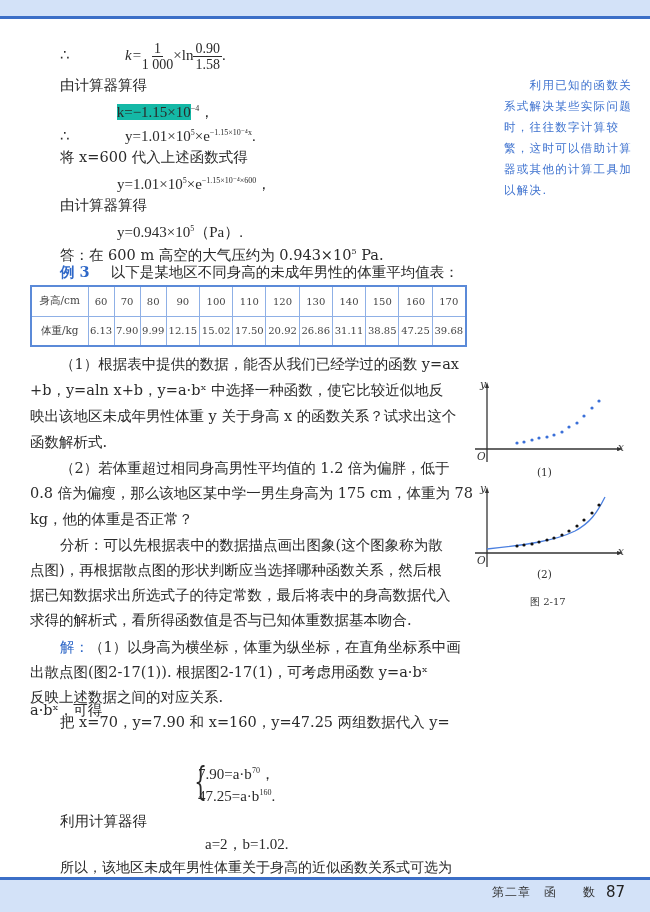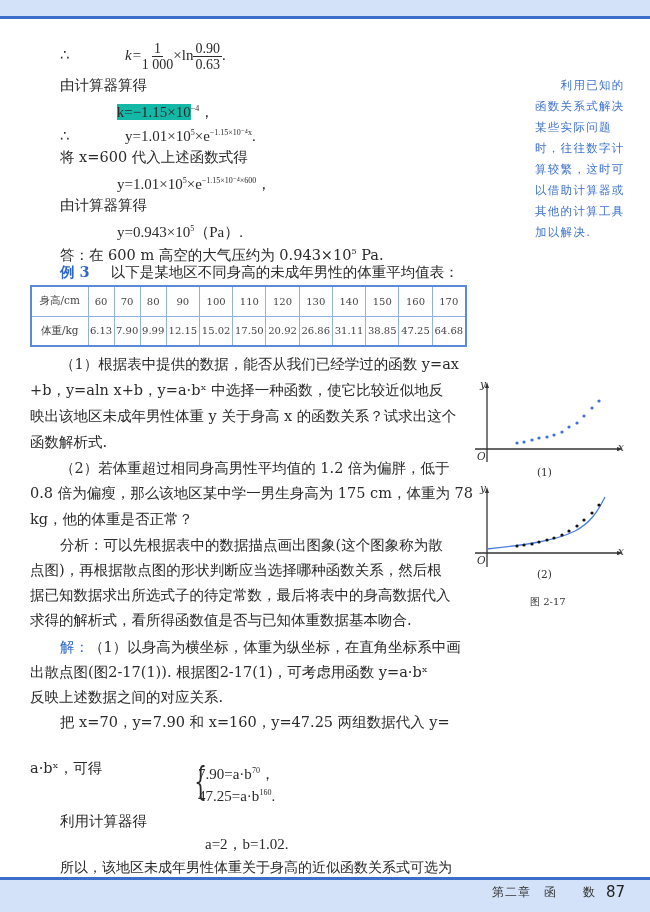--- a/index.html
+++ b/index.html
@@ -16,21 +16,21 @@
   .line { position: absolute; font-size: 14.5px; white-space: nowrap; line-height: 18px; }
   .math { font-family: "Liberation Serif", "DejaVu Serif", serif; font-size: 15px; }
   i { font-style: italic; }
   sup { font-size: 8px; vertical-align: 6px; }
   .frac { display: inline-flex; flex-direction: column; align-items: center; vertical-align: middle; line-height: 15px; font-size: 14px; }
   .frac .num-part { border-bottom: 1px solid #2a2a2a; padding: 0 2px; }
   .blue { color: #2f68c8; }
   .bold-blue { color: #2f68c8; font-weight: bold; }
 
   .sidenote { position: absolute; left: 504px; top: 75px; width: 130px; font-size: 11.5px; color: #3e72cf; line-height: 21px; letter-spacing: 1.3px; }
-  .sidenote p { text-indent: 0; margin-left: 31px; }
+  .sidenote p { text-indent: 0; }
 
   table.data { position: absolute; left: 30px; top: 285px; width: 437px; border-collapse: collapse; border: 2px solid #5b8ad8; font-family: "DejaVu Serif", serif; font-size: 10px; color: #444; }
   table.data td { border: 1px solid #8fb0e6; text-align: center; height: 30px; padding: 0; }
   table.data td.head { width: 57px; font-size: 10.5px; }
 
   .fig { position: absolute; }
   .fig-caption { position: absolute; font-size: 10.5px; color: #333; font-family: "DejaVu Serif", serif; }
 
   .brace { position: absolute; font-size: 40px; line-height: 40px; font-family: "DejaVu Serif", serif; color: #2a2a2a; transform: scaleX(0.5); }
 </style>
@@ -48,21 +48,21 @@
 </div>
 
 <div class="line math" style="left:60px; top:41px;">
   <span>∴</span>
   <span style="display:inline-block; width:48px;"></span>
   <i>k=</i><span class="frac">
       <span class="num-part">1</span>
       <span>1 000</span>
     </span><span>×ln</span><span class="frac">
       <span class="num-part">0.90</span>
-      <span>0.63</span>
+      <span>1.58</span>
     </span><span>.</span>
 </div>
 
 <div class="line" style="left:60px; top:76px;">由计算器算得</div>
 
 <div class="line math" style="left:117px; top:100px;">
   <i>k</i><span style="margin-left:-7px; background:#14b8a6;">k=−1.15×10</span><sup>−4</sup><span>，</span>
 </div>
 
 <div class="line math" style="left:60px; top:124px;">
@@ -120,21 +120,21 @@
     <td>7.90</td>
     <td>9.99</td>
     <td>12.15</td>
     <td>15.02</td>
     <td>17.50</td>
     <td>20.92</td>
     <td>26.86</td>
     <td>31.11</td>
     <td>38.85</td>
     <td>47.25</td>
-    <td>64.68</td>
+    <td>39.68</td>
   </tr>
 </tbody>
   </table>
 
 <div class="line" style="left:60px; top:355px;">（1）根据表中提供的数据，能否从我们已经学过的函数 y=ax</div>
 <div class="line" style="left:30px; top:381px;">+b，y=aln x+b，y=a·bˣ 中选择一种函数，使它比较近似地反</div>
 <div class="line" style="left:30px; top:407px;">映出该地区未成年男性体重 y 关于身高 x 的函数关系？试求出这个</div>
 <div class="line" style="left:30px; top:433px;">函数解析式.</div>
 <div class="line" style="left:60px; top:459px;">（2）若体重超过相同身高男性平均值的 1.2 倍为偏胖，低于</div>
 <div class="line" style="left:30px; top:484px;">0.8 倍为偏瘦，那么该地区某中学一男生身高为 175 cm，体重为 78</div>
@@ -144,21 +144,21 @@
 <div class="line" style="left:30px; top:561px;text-align:center;">点图)，再根据散点图的形状判断应当选择哪种函数关系，然后根</div>
 <div class="line" style="left:30px; top:586px;">据已知数据求出所选式子的待定常数，最后将表中的身高数据代入</div>
 <div class="line" style="left:30px; top:611px;">求得的解析式，看所得函数值是否与已知体重数据基本吻合.</div>
 
 <div class="line" style="left:60px; top:638px;">
   <span class="blue">解：</span><span>（1）以身高为横坐标，体重为纵坐标，在直角坐标系中画</span>
 </div>
 <div class="line" style="left:30px; top:663px;">出散点图(图2-17(1)). 根据图2-17(1)，可考虑用函数 y=a·bˣ</div>
 <div class="line" style="left:30px; top:688px;">反映上述数据之间的对应关系.</div>
 <div class="line" style="left:60px; top:713px;">把 x=70，y=7.90 和 x=160，y=47.25 两组数据代入 y=</div>
-<div class="line" style="left:30px; top:759px;">a·bˣ，可得</div>
+<div class="line" style="left:30px; top:701px;">a·bˣ，可得</div>
 
 <div class="brace" style="left:188px; top:760px;">{</div>
 <div class="line math" style="left:198px; top:762px;">
   <span>7.90=a·b</span><sup>70</sup><span>，</span>
 </div>
 <div class="line math" style="left:198px; top:784px;">
   <span>47.25=a·b</span><sup>160</sup><span>.</span>
 </div>
 
 <div class="line" style="left:60px; top:812px;">利用计算器得</div>

